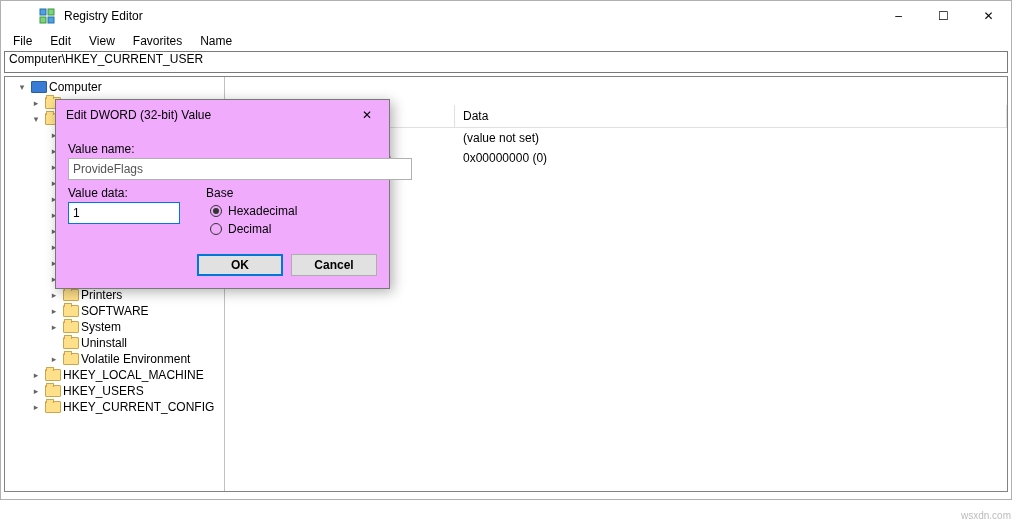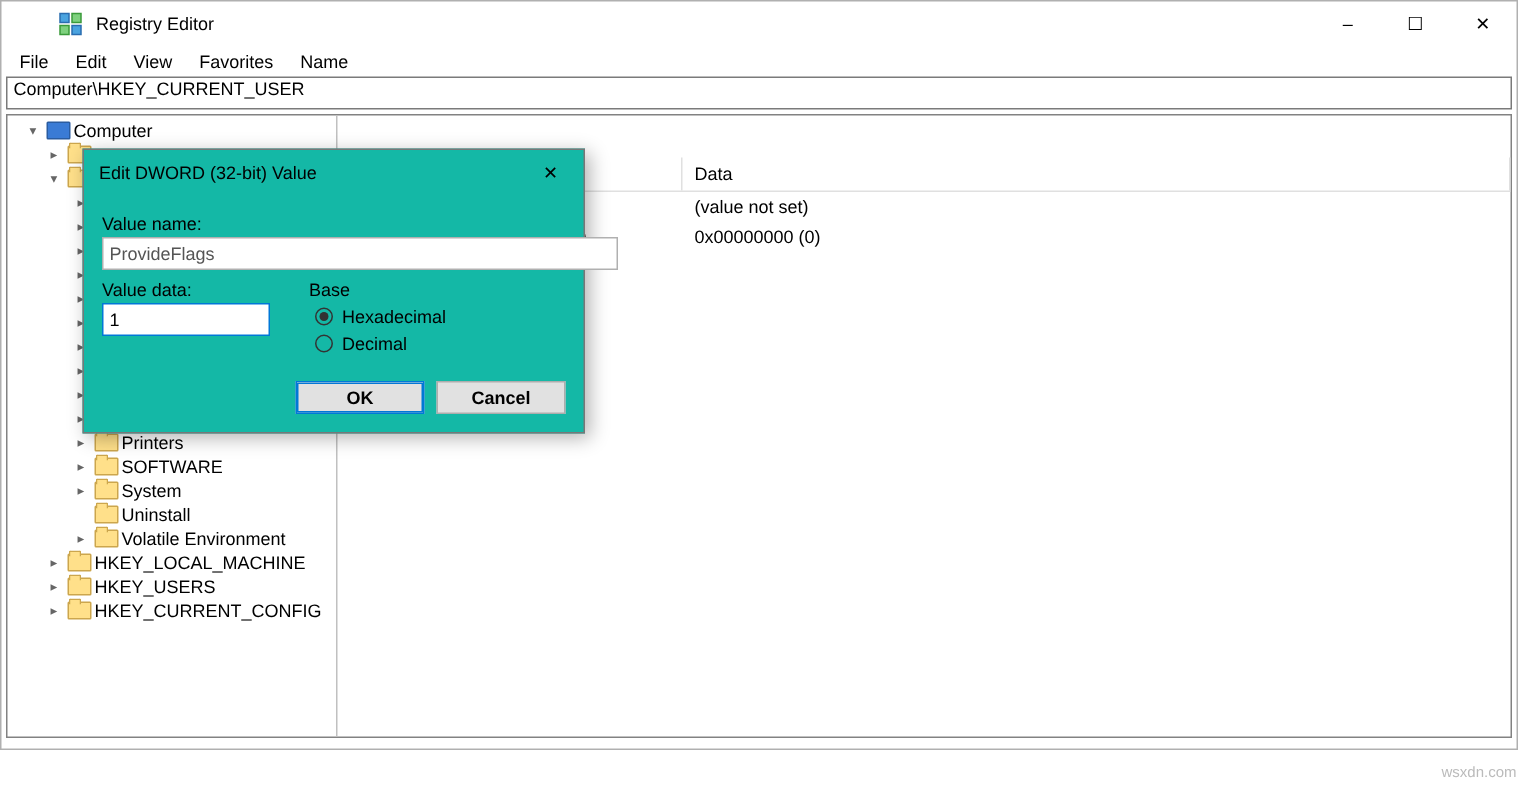--- a/index.html
+++ b/index.html
@@ -26,21 +26,21 @@
   .cell { padding:1px 8px; }
   .tree-node { display:flex; align-items:center; gap:2px; padding:1px 0; white-space:nowrap; }
   .tw { width:14px; height:14px; display:flex; align-items:center; justify-content:center; color:#666; font-size:9px; }
   .fld { width:16px; height:12px; background:#ffe08a; border:1px solid #cca64d; border-radius:1px; position:relative; }
   .fld::before { content:""; position:absolute; top:-3px; left:0; width:6px; height:3px; background:#ffe08a; border:1px solid #cca64d; border-bottom:none; border-radius:1px 1px 0 0;}
   .pc-icon { width:16px; height:12px; background:#3a7bd5; border:1px solid #2a5ca0; border-radius:1px; }
   .lvl1 { padding-left: 8px; }
   .lvl2 { padding-left: 22px; }
   .lvl3 { padding-left: 40px; }
   
-  .dialog { position:absolute; left:55px; top:99px; width:335px; background:#14b8a6; border:1px solid #777; box-shadow: 3px 3px 12px rgba(0,0,0,.3); }
+  .dialog { position:absolute; left:55px; top:99px; width:335px; background:#f0abfc; border:1px solid #777; box-shadow: 3px 3px 12px rgba(0,0,0,.3); }
   .dlg-title { height:30px; display:flex; justify-content:space-between; align-items:center; padding:0 2px 0 10px; }
   .dlg-close { width:40px; height:28px; display:flex; align-items:center; justify-content:center; }
   .dlg-body { padding: 6px 12px 12px 12px; }
   .lbl { margin-top:6px; margin-bottom:2px; }
   .txt-ro { border:1px solid #b0b0b0; background:#fff; padding:3px 4px; width:344px; color:#555; }
   .txt-ed { border:1px solid #0078d7; background:#fff; padding:3px 4px; width:112px; }
   .row2 { display:flex; gap:26px; }
   .base-group { }
   .radio-row { display:flex; align-items:center; gap:6px; margin:4px 0 0 4px; }
   .radio { width:12px; height:12px; border:1px solid #333; border-radius:50%; display:flex; align-items:center; justify-content:center; }

